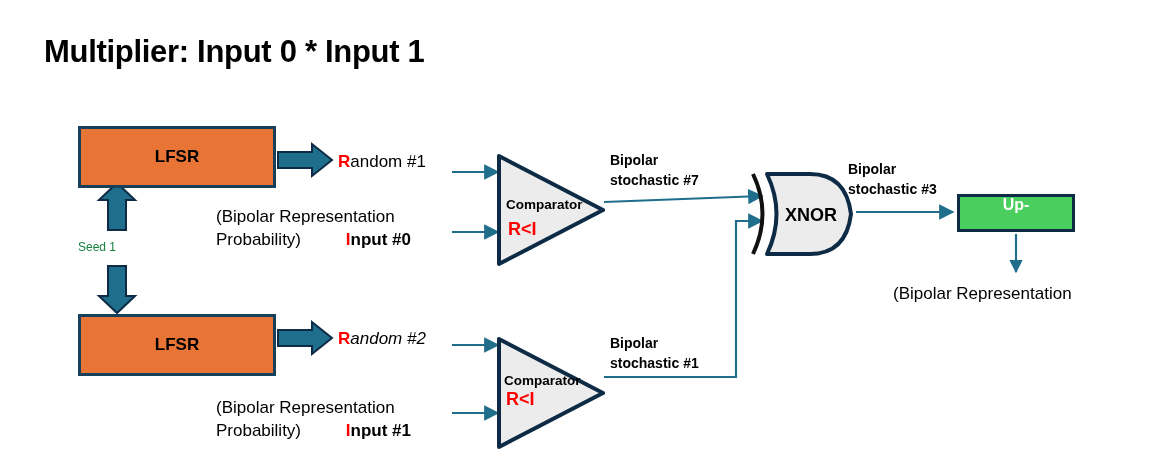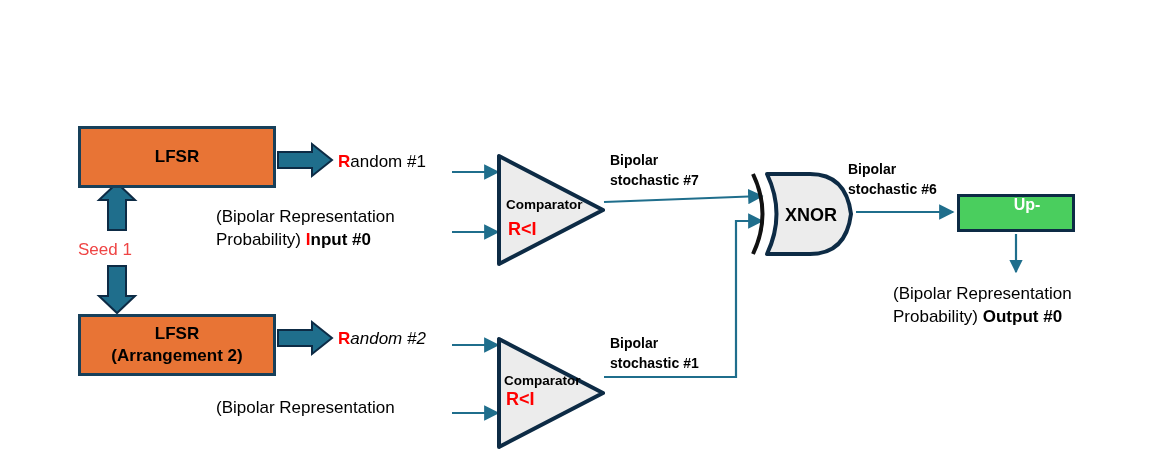--- a/index.html
+++ b/index.html
@@ -60,40 +60,39 @@
   }
   #upcounter-label {
     left: 957px;
     top: 194px;
     width: 118px;
     text-align: center;
     color: #ffffff;
     font-weight: bold;
     font-size: 16px;
     line-height: 1.33;
-    padding-left: 11px;
   }
 
   
   #seed1 {
     left: 78px;
     top: 240px;
-    font-size: 17px;
-    color: #ef4444;
+    font-size: 12px;
+    color: #15803d;
     white-space: nowrap;
   }
 
   
   .textblock {
     font-size: 17px;
     line-height: 1.38;
     color: #000000;
     white-space: nowrap;
   }
-  .textblock b { font-weight: bold; }
+  .textblock b { font-weight: bold; margin-left: 40px; }
   .redletter { color: #FF0000; }
 
   #in0-text { left: 216px; top: 205px; }
   #in1-text { left: 216px; top: 396px; }
   #out0-text { left: 893px; top: 282px; }
 
   
   .stoch-label {
     font-size: 14px;
     font-weight: bold;
@@ -129,20 +128,21 @@
   }
 
   
   #wires { left: 0; top: 0; }
 </style>
 </head>
 <body>
 
 <div id="canvas">
 
+  <div class="abs" id="title">Multiplier: Input 0 * Input 1</div>
 
   <svg class="abs" id="wires" width="1165" height="463">
     <defs>
       <marker id="arrowThin" viewBox="0 0 10 10" refX="9" refY="5" markerWidth="7" markerHeight="7" orient="auto-start-reverse">
         <path d="M 0 0 L 10 5 L 0 10 z" fill="#1F6E8C"></path>
       </marker>
       <marker id="arrowThinDown" viewBox="0 0 10 10" refX="9" refY="5" markerWidth="6" markerHeight="6" orient="auto-start-reverse">
         <path d="M 0 0 L 10 5 L 0 10 z" fill="#1F6E8C"></path>
       </marker>
     </defs>
@@ -179,45 +179,44 @@
 
     <line x1="1016" y1="234" x2="1016" y2="272" stroke="#1F6E8C" stroke-width="2.2" marker-end="url(#arrowThinDown)"></line>
   </svg>
 
   <div class="abs lfsr-box" id="lfsr1">
     <span>LFSR</span>
   </div>
 
   <div class="abs lfsr-box" id="lfsr2">
     <span>LFSR</span>
-    <span>(Arrangement 2)</span>
   </div>
 
   <div class="abs" id="seed1">Seed 1</div>
 
   <div class="abs textblock" style="left:338px; top:150px; font-weight:bold;">
     <span class="redletter">R</span><span style="font-weight:normal;">andom #1</span>
   </div>
 
   <div class="abs textblock" style="left:338px; top:327px; font-weight:bold;">
     <span class="redletter">R</span><span style="font-weight:normal;font-style:italic;">andom #2</span>
   </div>
 
   <div class="abs textblock" id="in0-text">
     <div>(Bipolar Representation</div>
     <div><span>Probability) </span><b><span class="redletter">I</span><span>nput #0</span></b></div>
   </div>
 
   <div class="abs textblock" id="in1-text">
     <div>(Bipolar Representation</div>
+    <div><span>Probability) </span><b><span class="redletter">I</span><span>nput #1</span></b></div>
   </div>
 
   <div class="abs textblock" id="out0-text">
     <div>(Bipolar Representation</div>
-    <div><span>Probability) </span><b>Output #0</b></div>
   </div>
 
   <svg class="abs cmp-svg" id="cmp1" width="120" height="120">
     <polygon points="9,6 9,114 113,60" fill="#ECECEC" stroke="#0D2B45" stroke-width="4" stroke-linejoin="round"></polygon>
     <text class="cmp-word" x="16" y="59">Comparator</text>
     <text class="cmp-rel" x="18" y="85">
       <tspan>R</tspan><tspan>&lt;</tspan><tspan>I</tspan>
     </text>
   </svg>
 
@@ -242,21 +241,21 @@
     <div>stochastic #7</div>
   </div>
 
   <div class="abs stoch-label" id="stoch2">
     <div>Bipolar</div>
     <div>stochastic #1</div>
   </div>
 
   <div class="abs stoch-label" id="stoch3">
     <div>Bipolar</div>
-    <div>stochastic #6</div>
+    <div>stochastic #3</div>
   </div>
 
   <div class="abs" id="upcounter"></div>
   <div class="abs" id="upcounter-label">
     <div>Up-</div>
   </div>
 
 </div>
 
 </body></html>

